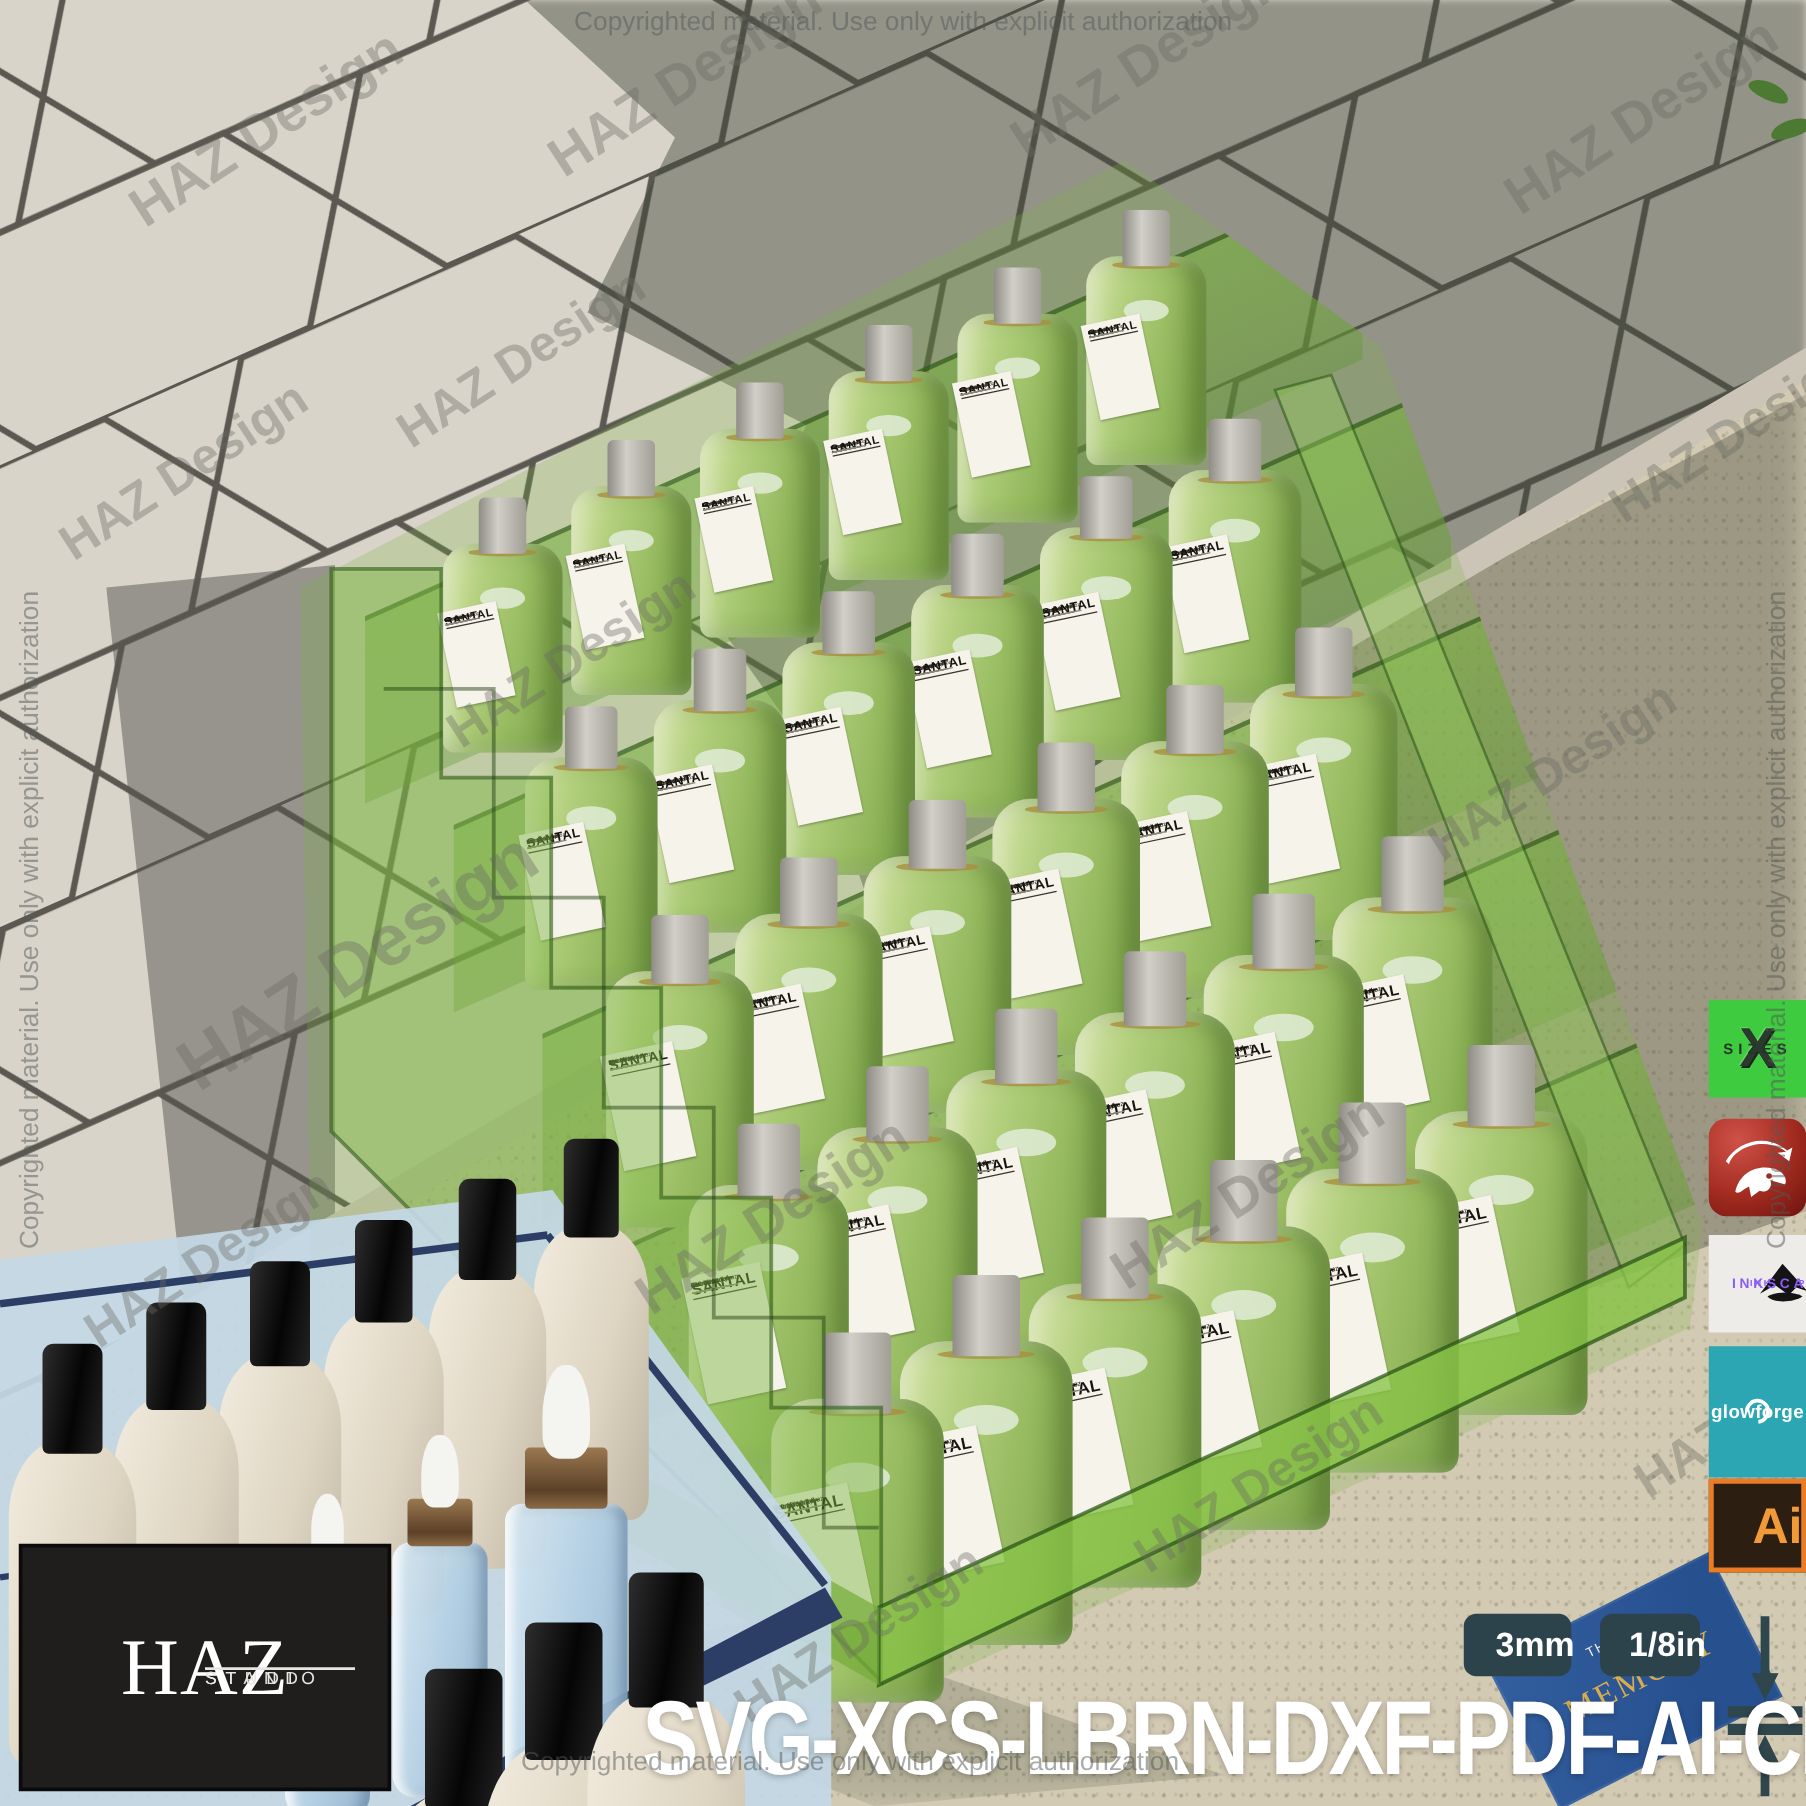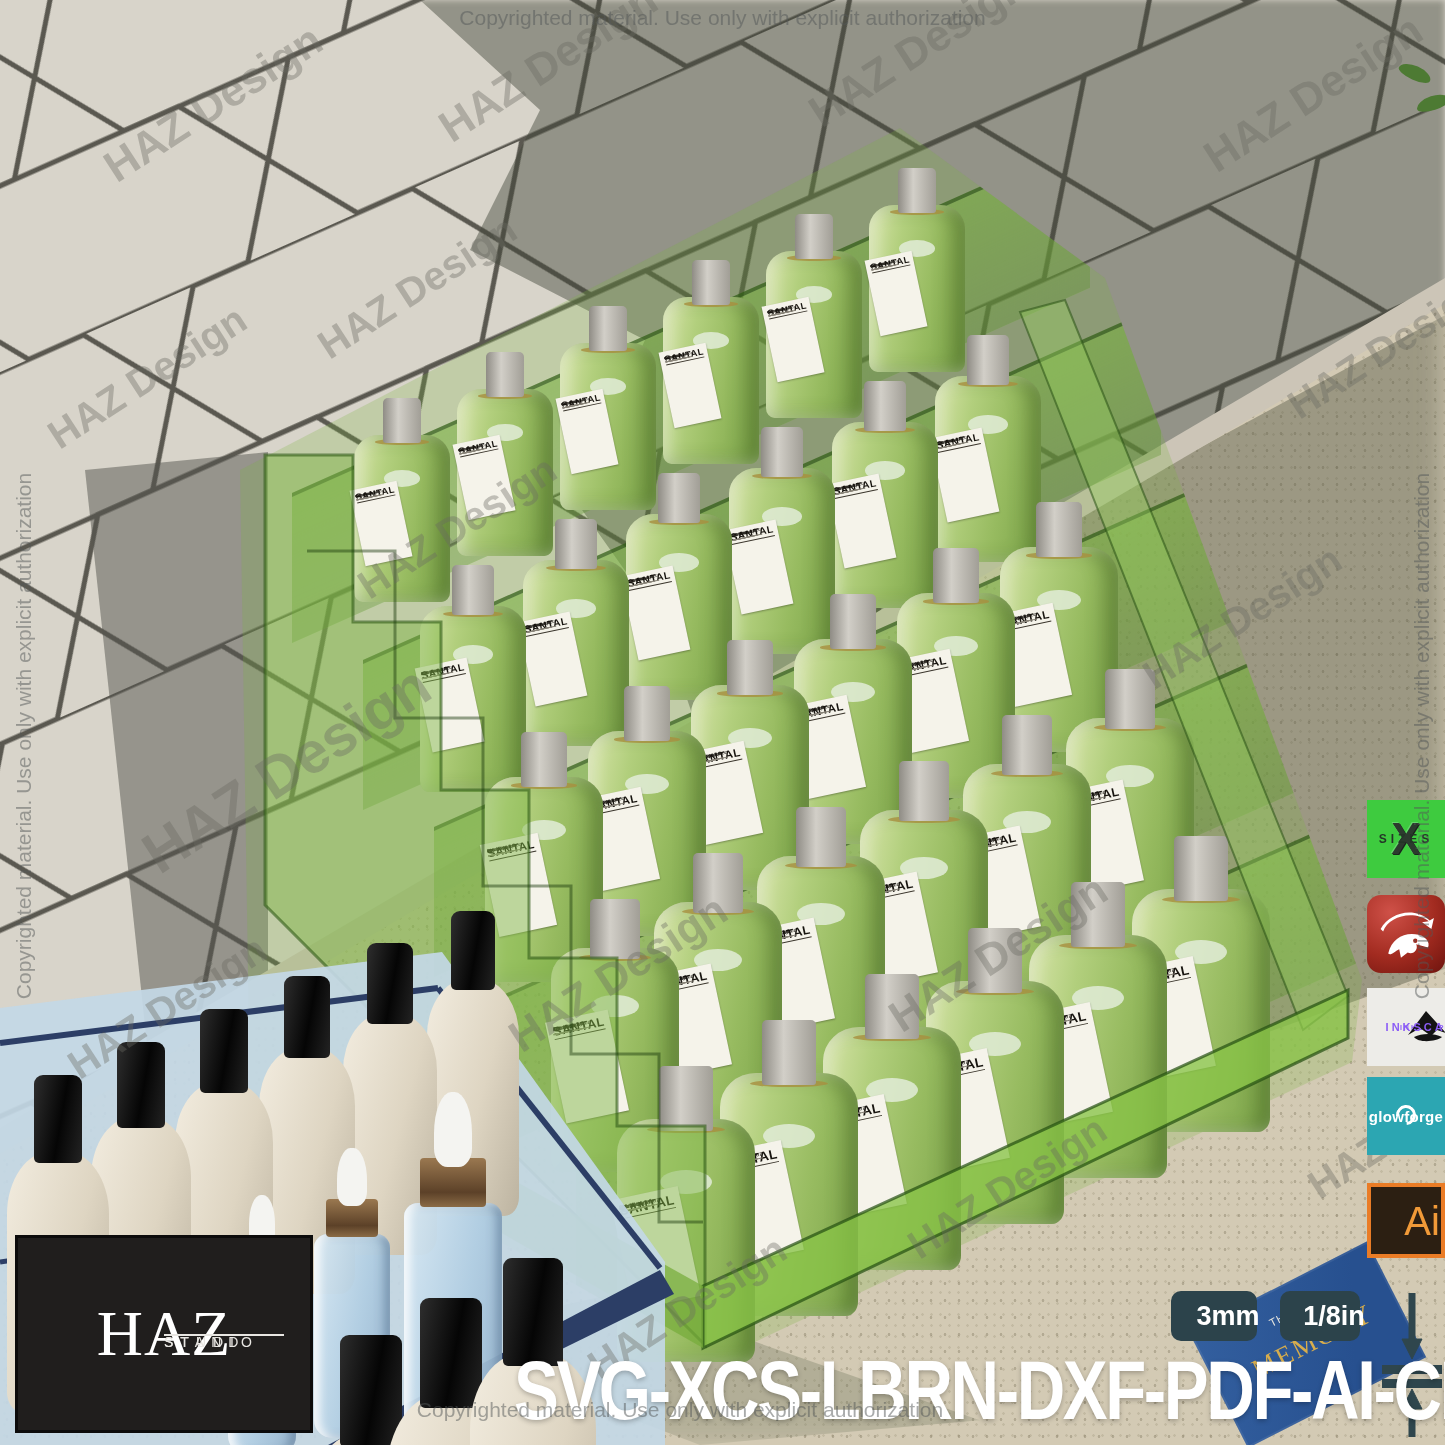--- a/index.html
+++ b/index.html
@@ -77,26 +77,26 @@
   .app-icon *{position:static;}
   .ic-xtool{top:800px;height:78px;background:#3ecb3f;}
   .ic-xtool .xt-x{font-size:44px;font-weight:900;color:#2c3a2e;line-height:.9;
     text-shadow:1px 1px 0 #1a241c,-1px -1px 0 #63d869;}
   .ic-xtool .xt-word{font-size:12px;font-weight:800;color:#243627;letter-spacing:4px;}
   .ic-lightburn{top:895px;height:78px;border-radius:14px;
     background:radial-gradient(circle at 30% 22%,#cf5148,#a22b20 55%,#6e140e);}
   .ic-inkscape{top:988px;height:78px;background:#edece8;color:#8b5cf6;padding-left:40px;}
   .ic-inkscape .top{font-size:7px;font-weight:700;letter-spacing:2px;}
   .ic-inkscape .bottom{font-size:11px;font-weight:700;letter-spacing:3px;}
-  .ic-glowforge{top:1077px;height:78px;background:#2ca6b2;color:#fff;}
+  .ic-glowforge{top:1077px;height:105px;background:#2ca6b2;color:#fff;}
   .ic-glowforge .gf-ring{width:20px;height:20px;border:3px solid #fff;border-radius:50%;
     border-bottom-color:transparent;transform:rotate(40deg);margin-bottom:2px;}
   .ic-glowforge .gf-word{font-size:15px;font-weight:600;letter-spacing:.3px;}
   .ic-ai{top:1183px;height:75px;background:#2c1f12;border:4px solid #ea7c26;}
-  .ic-ai span{color:#f19a38;font-size:40px;font-weight:400;line-height:1;margin-left:32px;}
+  .ic-ai span{color:#f19a38;font-size:40px;font-weight:700;line-height:1;margin-left:32px;}
   .badge{top:1291px;height:50px;border-radius:10px;background:#2c434b;color:#fff;
     display:flex;align-items:center;justify-content:center;font-size:27px;font-weight:700;}
   .badge span{position:static;margin-left:28px;}
   .b-3mm{left:1171px;width:86px;}
   .b-18in{left:1280px;width:80px;text-decoration:underline;}
   .formats{left:420px;top:1348px;width:940px;text-align:center;color:#fff;
     font-size:84px;font-weight:800;letter-spacing:-3px;line-height:1;white-space:nowrap;
     transform:scaleX(.8);transform-origin:center;text-shadow:0 2px 6px rgba(0,0,0,.25);}
   .logo-box{left:18px;top:1238px;width:292px;height:192px;background:#201e1d;
     display:flex;align-items:center;justify-content:center;gap:10px;

